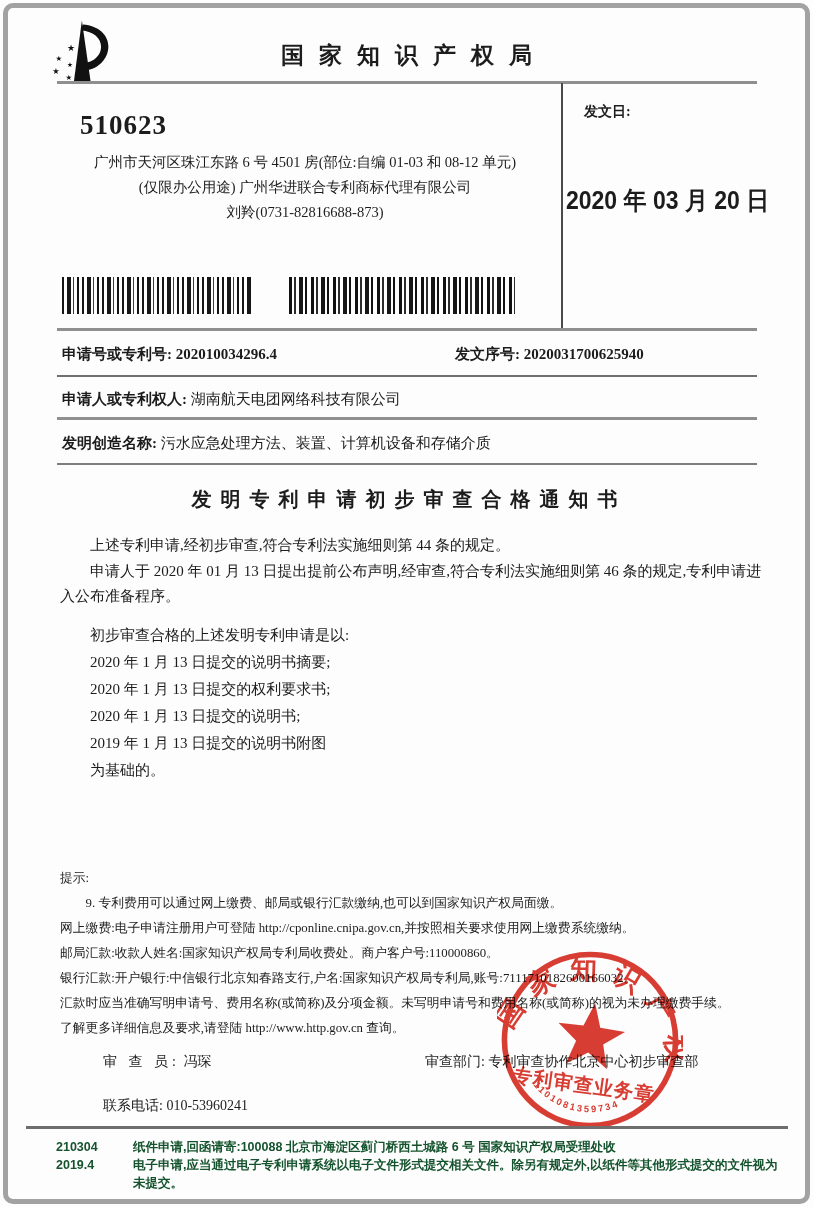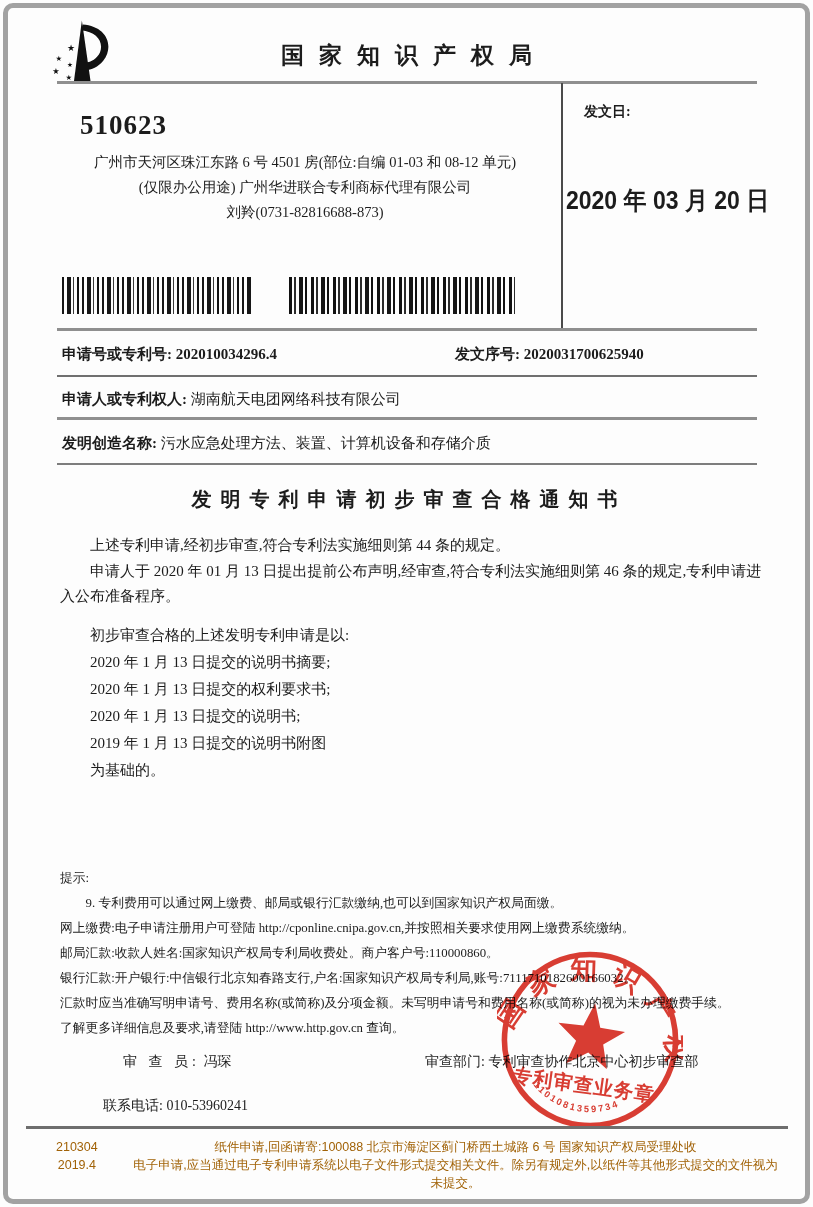--- a/index.html
+++ b/index.html
@@ -27,23 +27,23 @@
   .doc-title{top:486px;left:0;right:4px;text-align:center;font-size:20px;font-weight:bold;
              letter-spacing:9px;text-indent:9px;}
   .bodytext{left:60px;top:533px;width:702px;font-size:15px;line-height:25.5px;}
   .bodytext p{margin:0;text-indent:2em;}
   .basis{left:60px;top:622px;width:702px;font-size:15px;line-height:27px;padding-left:2em;}
   .basis div{margin:0;}
   .notice{left:60px;top:866px;width:708px;font-size:12.8px;line-height:25px;}
   .notice p{margin:0;}
   .notice p.ind{text-indent:2em;}
   .signoff{font-size:14px;white-space:nowrap;}
-  .spaced{letter-spacing:4px;margin-left:20px;}
+  .spaced{letter-spacing:4px;}
   .footer-rule{left:26px;top:1126px;width:762px;height:3px;background:#6e6e6e;}
-  .footer{font-family:"Liberation Sans","DejaVu Sans",sans-serif;font-weight:normal;color:#a16207;text-align:center;}
+  .footer{font-family:"Liberation Sans","DejaVu Sans",sans-serif;font-weight:bold;color:#14532d;}
   .fcodes{left:56px;top:1138px;font-size:12.5px;line-height:18px;}
   .ftext{left:133px;top:1138px;width:645px;font-size:12.5px;line-height:18px;}
   .ftext p{margin:0;}
   .seal{left:497px;top:947px;width:186px;height:186px;mix-blend-mode:multiply;opacity:.9;pointer-events:none;}
 </style>
 </head>
 <body>
 
 <div class="page">
   <div class="frame"></div>

